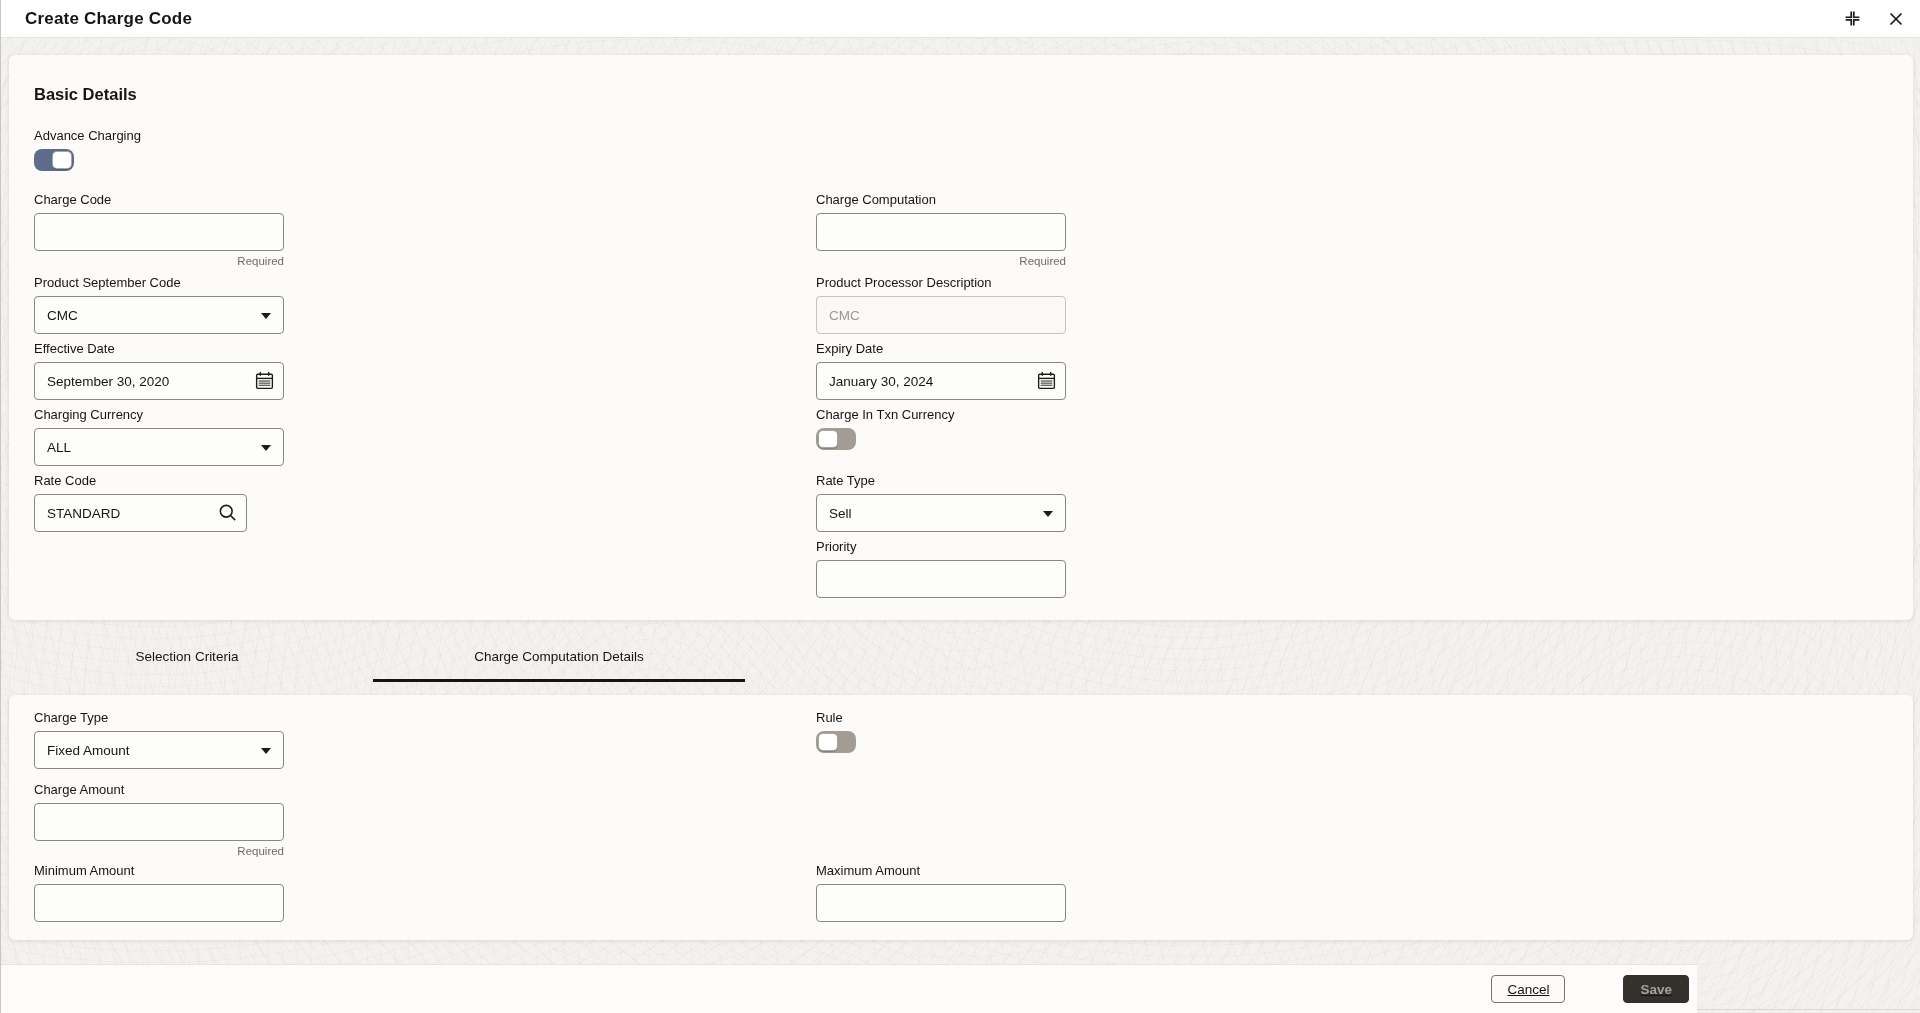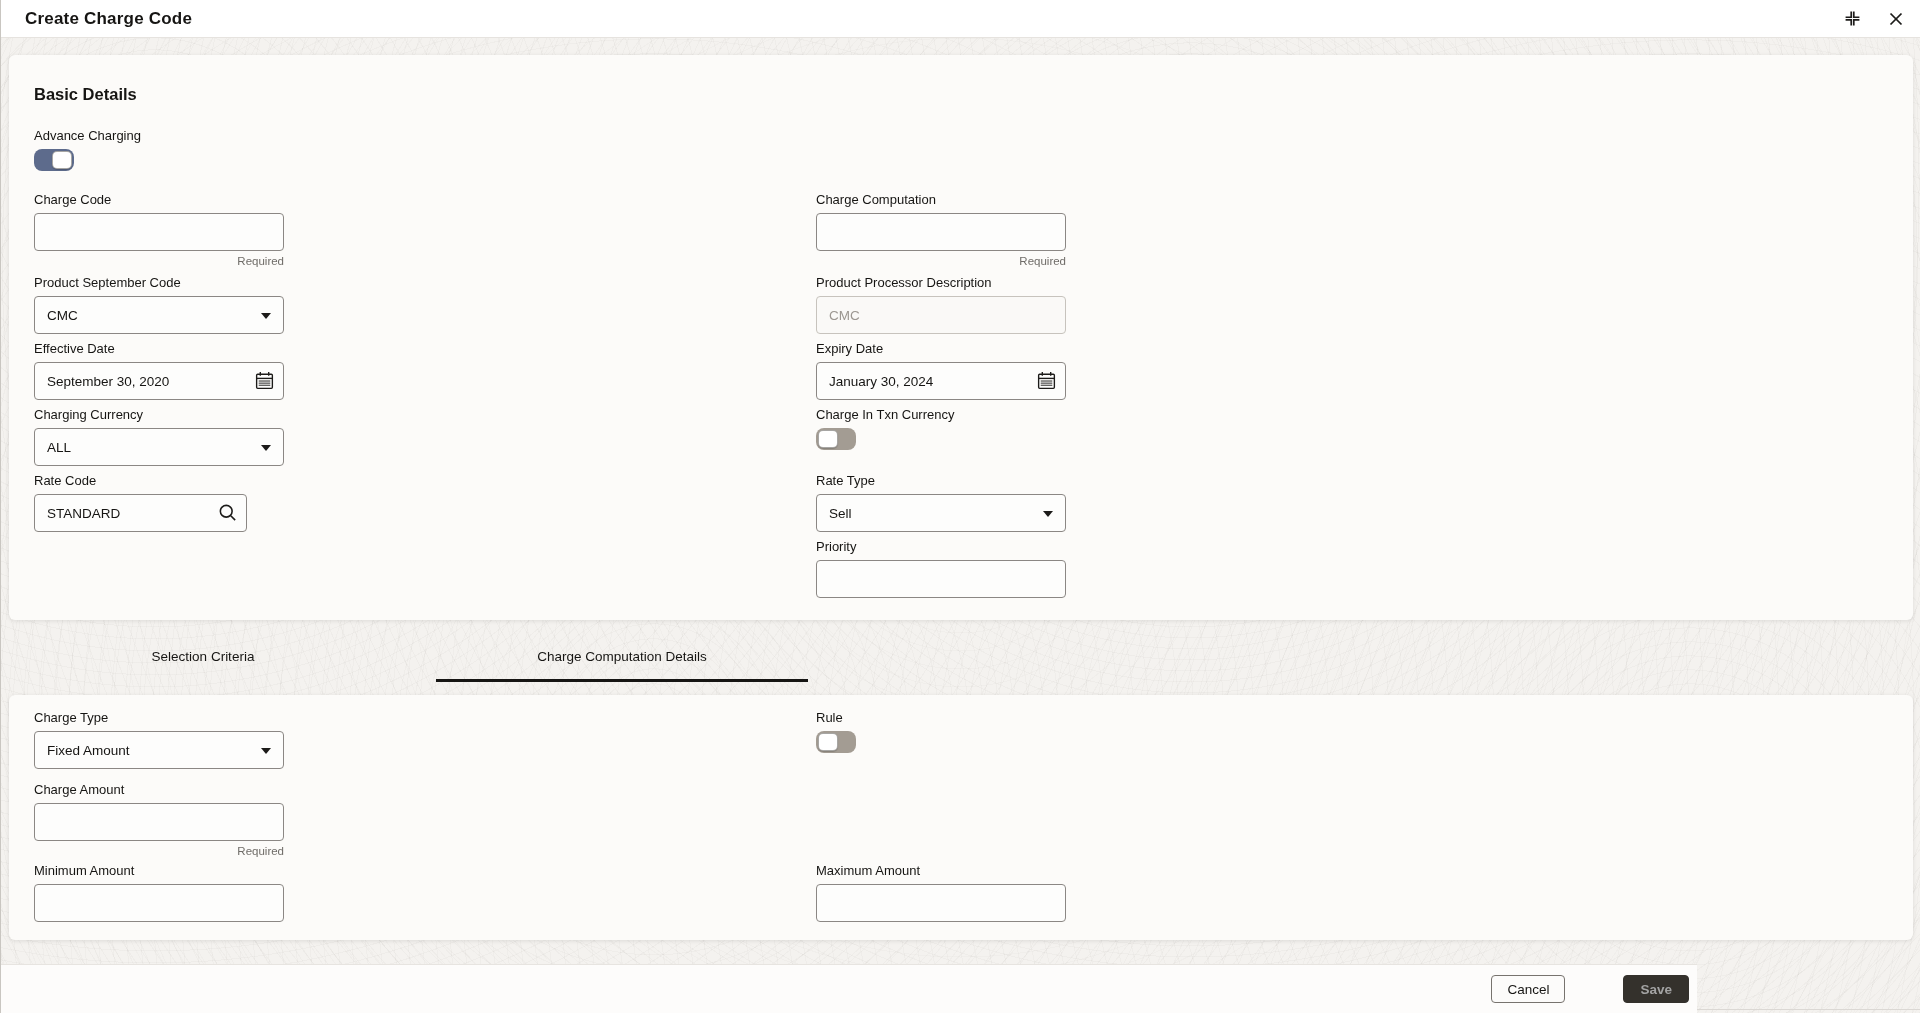--- a/index.html
+++ b/index.html
@@ -80,36 +80,36 @@
     position: absolute; top: 2px; width: 20px; height: 18px; border-radius: 5px;
     background: #ffffff; border: 1px solid rgba(60,58,54,0.45);
     box-shadow: 0 1px 1px rgba(0,0,0,0.18);
   }
   .toggle.on  { background: var(--toggle-on, #5d6b8c); }
   .toggle.on .knob { right: 2px; }
   .toggle.off { background: var(--toggle-off, #a39c93); }
   .toggle.off .knob { left: 2px; }
 
   
-  .tabbar { position: absolute; left: 16px; top: 630px; height: 52px; display: flex; z-index: 2; gap: 47px; }
+  .tabbar { position: absolute; left: 0; top: 630px; height: 52px; display: flex; z-index: 2; }
   .tab {
     width: 372px; display: flex; align-items: center; justify-content: center;
     font-size: 13.5px; color: #161513; position: relative; cursor: pointer;
   }
   .tab.active::after {
     content: ""; position: absolute; left: 0; right: 0; bottom: 0; height: 3px;
     background: var(--tab-underline, #161513);
   }
 
   
   .footer {
     position: absolute; left: 0; top: 965px; width: 1696px; height: 48px;
     background: #fdfcfb; box-shadow: 0 -1px 0 #e7e4e0;
     display: flex; align-items: center; justify-content: flex-end; gap: 18px;
-    padding-right: 8px; z-index: 5;
+    padding-right: 8px; z-index: 5; text-decoration: underline;
   }
   .btn { height: 28px; border-radius: 4px; font-family: inherit; font-size: 13.5px; cursor: pointer; }
   .btn-secondary { background: #fcfbfa; border: 1px solid #77736e; color: #161513; padding: 0 15px; }
   .btn-primary   { background: var(--primary-btn, #34312c); border: 1px solid var(--primary-btn, #34312c); color: #a3a3a3; font-weight: 700; padding: 0 16px; margin-left: 40px; }
 
   
   .hscroll-track { position: absolute; left: 0; top: 1009px; width: 1920px; height: 1px; background: #dbd8d4; }
   .hscroll-thumb { position: absolute; left: 22px; top: 1007px; width: 250px; height: 5px; border-radius: 2px; background: var(--scroll-thumb, #5b79b4); cursor: grab; }
 
   svg { display: block; }

